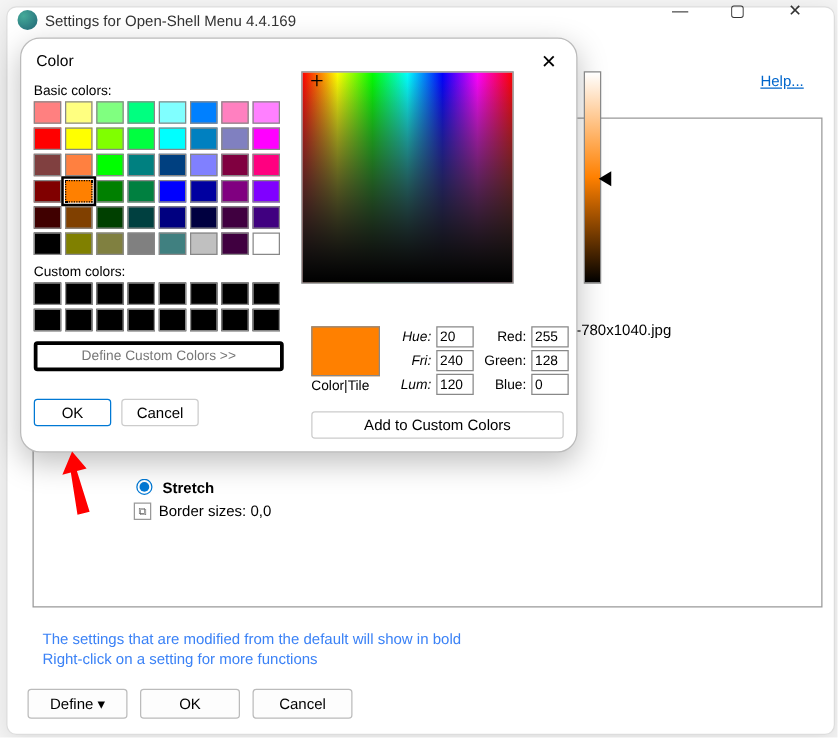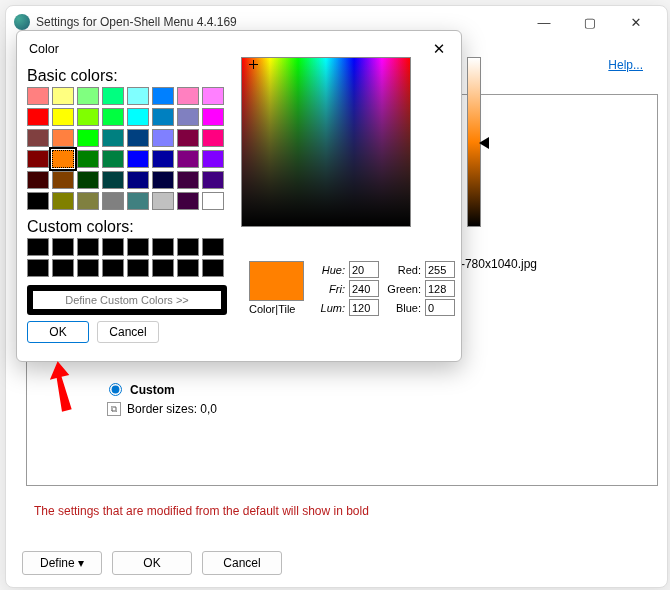--- a/index.html
+++ b/index.html
@@ -1,51 +1,51 @@
 <!DOCTYPE html>
 <html><head>
 <meta charset="utf-8">
 <style>
 * { box-sizing: border-box; font-family: "Segoe UI", Tahoma, sans-serif; }
 body { margin: 0; background: #f5f5f5; width: 670px; height: 590px; overflow: hidden; position: relative; }
 .main-window { position: absolute; left: 5px; top: 5px; width: 663px; height: 583px; background: #fff; border: 1px solid #ddd; border-radius: 8px; box-shadow: 0 4px 20px rgba(0,0,0,0.1); }
-.titlebar { display: flex; align-items: center; height: 32px; padding: 4px 8px; }
+.titlebar { display: flex; align-items: flex-end; height: 32px; padding: 14px 8px; }
 .app-icon { width: 16px; height: 16px; background: radial-gradient(circle at 30% 30%, #4a9, #267); border-radius: 50%; margin-right: 6px; }
 .titlebar-title { font-size: 12px; color: #333; flex: 1; }
 .titlebar-controls { display: flex; }
 .titlebar-btn { width: 46px; height: 32px; display: flex; align-items: center; justify-content: center; font-size: 13px; color: #333; }
 .help-link { position: absolute; right: 24px; top: 52px; font-size: 12px; color: #0066cc; text-decoration: underline; cursor: pointer; }
 
 .content-area { position: absolute; left: 20px; top: 88px; width: 632px; height: 392px; border: 1px solid #999; padding: 10px; background: #fff; }
 .radio-row { display: flex; align-items: center; font-size: 12px; gap: 6px; margin-bottom: 4px; margin-left: 70px; }
 .radio-row input[type=radio] { margin: 2px; accent-color: #0078d4; }
 .radio-row .bold { font-weight: bold; }
 .border-sizes-row { display: flex; align-items: center; font-size: 12px; gap: 6px; margin-left: 70px; }
 .small-icon { width: 14px; height: 14px; border: 1px solid #999; display:inline-flex; align-items:center; justify-content:center; font-size:9px; color:#666; }
 .visible-filename { position: absolute; right: 120px; top: 162px; font-size: 12px; }
 
-.footer-note { position: absolute; left: 28px; top: 498px; font-size: 12px; color: #b91c1c; line-height: 1.3; }
+.footer-note { position: absolute; left: 28px; top: 498px; font-size: 12px; color: #3b82f6; line-height: 1.3; }
 .bottom-bar { position: absolute; left: 16px; right: 16px; bottom: 12px; display: flex; align-items: center; gap: 10px; }
 .homepage-link { font-size: 12px; color: #0066cc; text-decoration: underline; flex: 1; cursor: pointer; }
 .btn { font-size: 12px; padding: 4px 16px; border: 1px solid #bbb; border-radius: 3px; background: #fdfdfd; cursor: pointer; min-width: 80px; text-align: center; }
 .btn.dropdown::after { content: " ▾"; }
 
 
-.color-dialog { position: absolute; left: 16px; top: 30px; width: 446px; height: 332px; background: #fff; border: 1px solid #bbb; border-radius: 6px; box-shadow: 0 8px 24px rgba(0,0,0,0.25); }
+.color-dialog { position: absolute; left: 16px; top: 30px; width: 446px; height: 332px; background: #fff; border: 1px solid #bbb; border-radius: 16px; box-shadow: 0 8px 24px rgba(0,0,0,0.25); }
 .color-title { display: flex; align-items: center; padding: 8px 12px 4px; font-size: 12.5px; }
 .color-title span { flex: 1; }
 .close-x { width: 20px; height: 20px; display: flex; align-items: center; justify-content: center; font-size: 15px; cursor: pointer; }
 .color-body { padding: 4px 10px 10px; }
-.section-label { font-size: 16px; margin-bottom: 2px; }
+.section-label { font-size: 11px; margin-bottom: 2px; }
 
 .color-grid { display: grid; grid-template-columns: repeat(8, 22px); grid-auto-rows: 18px; gap: 3px; margin-bottom: 8px; }
 .sw { width: 22px; height: 18px; border: 1px solid #888; cursor: pointer; }
 .sw.sel { outline: 2px solid #000; outline-offset: 1px; border: 1px dotted #000; }
 
-.define-btn { width: 200px; font-size: 11px; padding: 3px 0; border: 6px solid #000000; border-radius: 3px; background: #fff; text-align: center; color: #777; margin-bottom: 6px; }
+.define-btn { width: 200px; font-size: 11px; padding: 3px 0; border: 3px solid #000000; border-radius: 3px; background: #fff; text-align: center; color: #777; margin-bottom: 22px; }
 
 .btn-row { display: flex; gap: 8px; }
 .ok-btn { min-width: 62px; font-size: 12px; padding: 3px 0; border: 1px solid #0078d4; border-radius: 3px; background: #fff; cursor: pointer; text-align:center; }
 .cancel-btn { min-width: 62px; font-size: 12px; padding: 3px 0; border: 1px solid #ccc; border-radius: 3px; background: #fff; cursor: pointer; text-align:center; }
 
 .right-panel { position: absolute; right: 10px; top: 26px; width: 210px; }
 .gradient-picker { width: 170px; height: 170px; background:
   linear-gradient(to top, #000, rgba(0,0,0,0)),
   linear-gradient(to bottom, rgba(128,128,128,0), #808080),
   linear-gradient(to right, red, yellow, lime, cyan, blue, magenta, red);
@@ -86,30 +86,31 @@
     </div>
   </div>
 
   <div class="help-link">Help...</div>
 
   <div class="content-area">
     <div class="visible-filename">-9-780x1040.jpg</div>
     <div style="height: 276px;"></div>
     <div class="radio-row">
       <input type="radio" name="bgmode" checked="" style="">
-      <span class="bold">Custom</span>
+      <span class="bold">Stretch</span>
     </div>
     <div class="border-sizes-row">
       <span class="small-icon">⧉</span>
       <span>Border sizes: 0,0</span>
     </div>
   </div>
 
   <div class="footer-note">
     <div>The settings that are modified from the default will show in bold</div>
+    <div>Right-click on a setting for more functions</div>
   </div>
 
   <div class="bottom-bar">
     <div class="btn dropdown">Define</div>
     <div class="btn">OK</div>
     <div class="btn">Cancel</div>
   </div>
 </div>
 
 <div class="color-dialog">
@@ -222,20 +223,21 @@
       <input class="hsv-in" value="128" style="">
     </div>
     <div class="hsv-row">
       <span class="hsv-l">Lum:</span>
       <input class="hsv-in" value="120" style="">
       <span class="hsv-l2">Blue:</span>
       <input class="hsv-in" value="0" style="">
     </div>
   </div>
 
+  <div class="add-custom">Add to Custom Colors</div>
 </div>
 
 <div class="red-arrow">
   <svg viewBox="0 0 40 60">
     <defs></defs>
     <path d="M22 4 L10 20 L17 20 L14 54 L24 54 L22 20 L30 20 Z" fill="#ff0000" transform="rotate(-14 20 30)"></path>
   </svg>
 </div>
 
 </body></html>

